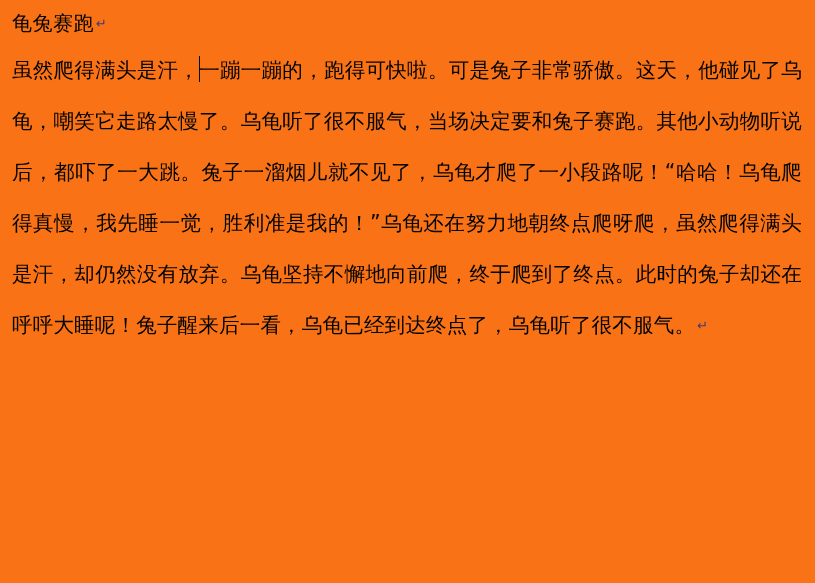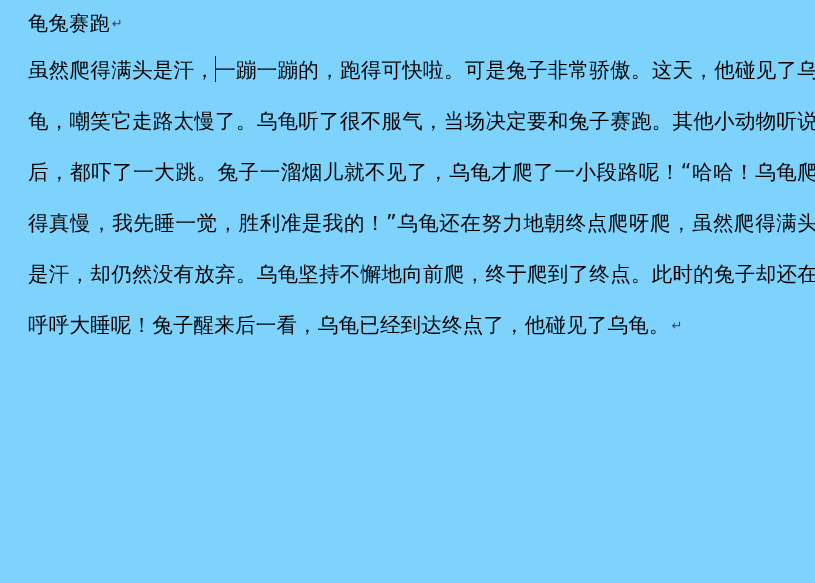--- a/index.html
+++ b/index.html
@@ -11,23 +11,23 @@
     width: 815px;
     height: 583px;
     overflow: hidden;
     font-family: "DejaVu Serif", "Liberation Serif", serif;
     color: #000000;
   }
   .page {
     position: relative;
     width: 815px;
     height: 583px;
-    background: #7dd3fc;
+    background: #f97316;
     box-sizing: border-box;
-    padding: 8px 16px 0 28px;
+    padding: 8px 16px 0 12px;
   }
   .doc-title {
     font-family: "DejaVu Sans", "Liberation Sans", sans-serif;
     font-size: 20px;
     line-height: 30px;
     margin: 0 0 6px 0;
     letter-spacing: 0.5px;
     white-space: nowrap;
   }
   .pilcrow {
@@ -62,16 +62,16 @@
 </head>
 <body>
 
 <div class="page">
 
   <div class="doc-title">
     <span>龟兔赛跑</span><span class="pilcrow">↵</span>
   </div>
 
   <div class="body-text">
-    <span>虽然爬得满头是汗，</span><span class="caret"></span><span>一蹦一蹦的，跑得可快啦。可是兔子非常骄傲。这天，他碰见了乌龟，嘲笑它走路太慢了。乌龟听了很不服气，当场决定要和兔子赛跑。其他小动物听说后，都吓了一大跳。兔子一溜烟儿就不见了，乌龟才爬了一小段路呢！“哈哈！乌龟爬得真慢，我先睡一觉，胜利准是我的！”乌龟还在努力地朝终点爬呀爬，虽然爬得满头是汗，却仍然没有放弃。乌龟坚持不懈地向前爬，终于爬到了终点。此时的兔子却还在呼呼大睡呢！兔子醒来后一看，乌龟已经到达终点了，</span><span class="tail"><span>他碰见了乌龟。</span><span class="pilcrow">↵</span></span>
+    <span>虽然爬得满头是汗，</span><span class="caret"></span><span>一蹦一蹦的，跑得可快啦。可是兔子非常骄傲。这天，他碰见了乌龟，嘲笑它走路太慢了。乌龟听了很不服气，当场决定要和兔子赛跑。其他小动物听说后，都吓了一大跳。兔子一溜烟儿就不见了，乌龟才爬了一小段路呢！“哈哈！乌龟爬得真慢，我先睡一觉，胜利准是我的！”乌龟还在努力地朝终点爬呀爬，虽然爬得满头是汗，却仍然没有放弃。乌龟坚持不懈地向前爬，终于爬到了终点。此时的兔子却还在呼呼大睡呢！兔子醒来后一看，乌龟已经到达终点了，</span><span class="tail"><span>乌龟听了很不服气。</span><span class="pilcrow">↵</span></span>
   </div>
 
 </div>
 
 </body></html>

